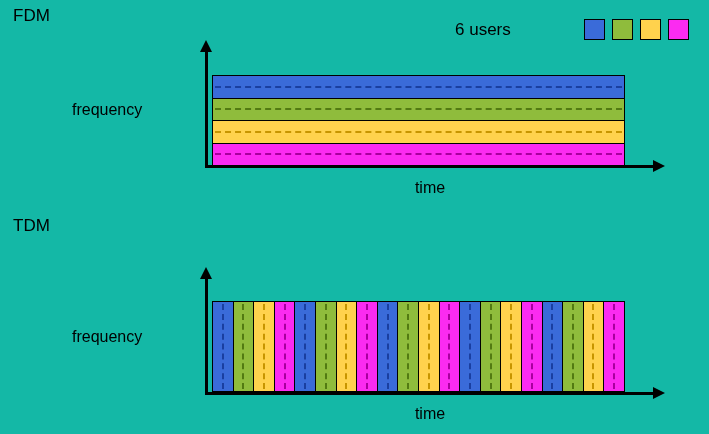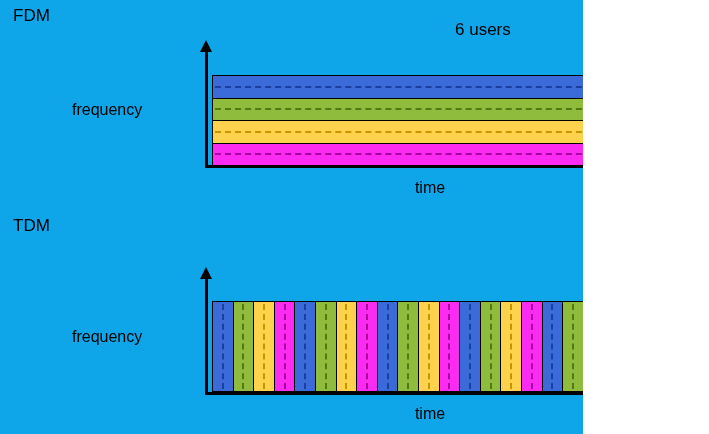--- a/index.html
+++ b/index.html
@@ -1,23 +1,23 @@
 <!DOCTYPE html>
 <html><head>
 <meta charset="utf-8">
 <style>
   * { margin: 0; padding: 0; box-sizing: border-box; }
   html, body { background: #ffffff; }
   body { font-family: "Liberation Sans", sans-serif; color: #000; }
 
   .canvas {
     position: relative;
-    width: 583px;
+    width: 709px;
     height: 434px;
-    background: #0ea5e9;
+    background: #14b8a6;
     overflow: hidden;
   }
 
   .label { position: absolute; font-size: 16px; line-height: 1.2; color: #000; white-space: nowrap; }
 
   .section-label { font-size: 17px; }
   #fdm-section-label { left: 13px; top: 6px; }
   #tdm-section-label { left: 13px; top: 216px; }
 
   #users-label { left: 455px; top: 20px; font-size: 17px; }

